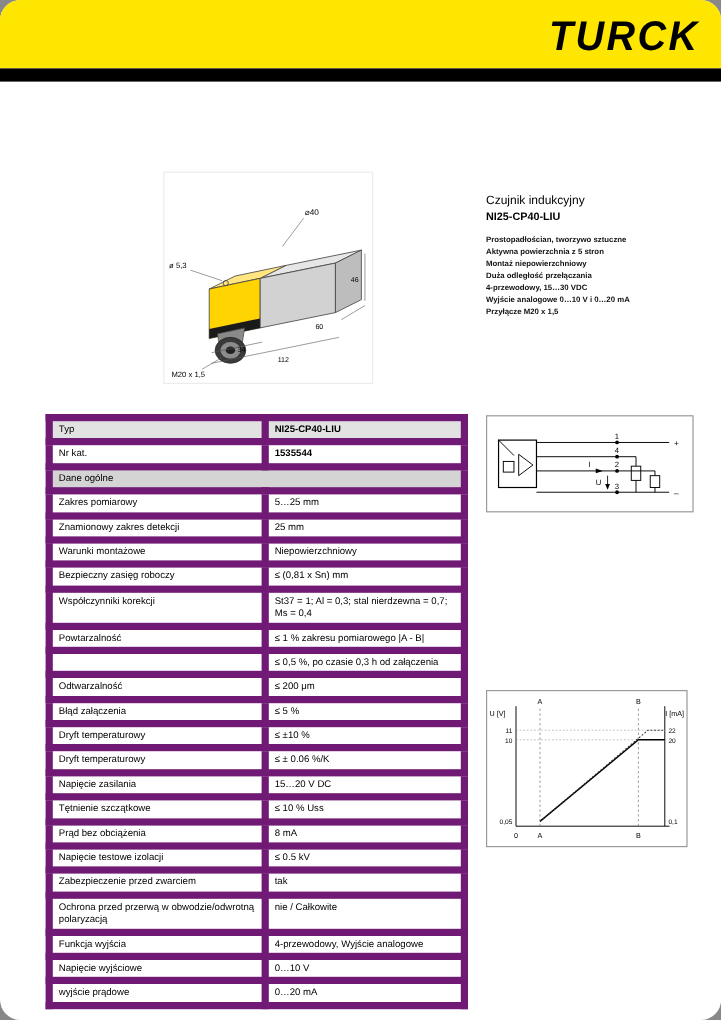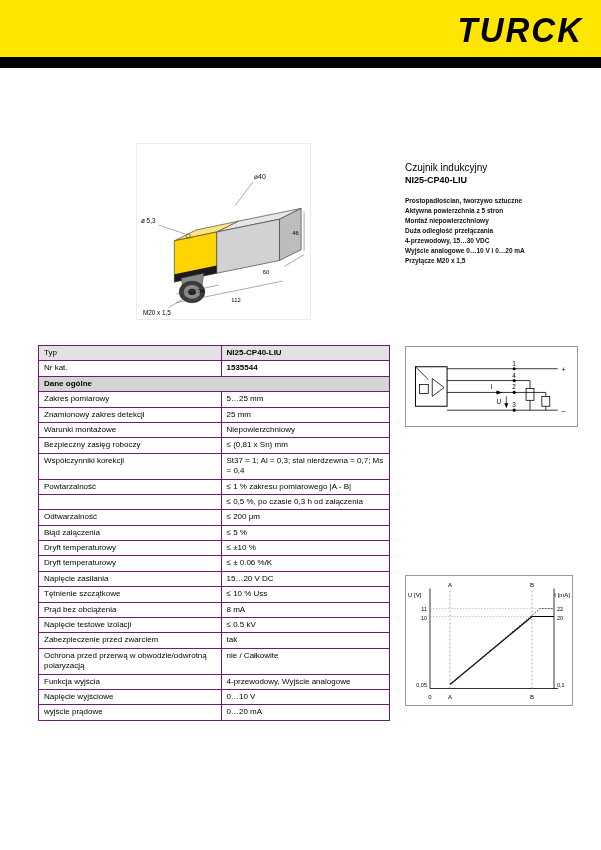--- a/index.html
+++ b/index.html
@@ -1,19 +1,19 @@
 <!DOCTYPE html>
 <html><head>
 <meta charset="utf-8">
 <style>
   * { box-sizing: border-box; margin: 0; padding: 0; }
   body { background: #888; font-family: "Liberation Sans", sans-serif; }
   .page {
     position: relative; width: 601px; height: 850px;
-    background: #fff; margin: 0 auto; overflow: hidden; color: #000;
+    background: #fff; margin: 0 auto; overflow: hidden; color: #000; border-radius: 17px;
   }
   .header { position: absolute; left: 0; top: 0; width: 601px; height: 57px; background: #ffe600; }
   .logo {
     position: absolute; right: 18px; top: 11px;
     font-size: 33px; font-weight: bold; font-style: italic;
     letter-spacing: 2px; color: #000; transform: scaleY(1.05);
   }
   .blackbar { position: absolute; left: 0; top: 57px; width: 601px; height: 11px; background: #000; }
 
   .drawing-box {
@@ -22,25 +22,25 @@
   }
   .prod-text { position: absolute; left: 405px; top: 162px; width: 170px; }
   .prod-title { font-size: 10px; font-weight: normal; line-height: 12px; }
   .prod-subtitle { font-size: 9px; font-weight: bold; line-height: 12px; margin-bottom: 10px; }
   .feature-list { list-style: none; }
   .feature-list li { font-size: 6.5px; font-weight: bold; line-height: 10px; color: #111; }
 
   .spec-table-wrap { position: absolute; left: 38px; top: 345px; width: 352px; }
   table.spec { border-collapse: collapse; width: 100%; }
   table.spec td {
-    border: 1px solid #701a75; font-size: 8px; line-height: 1.3;
+    border: 6px solid #701a75; font-size: 8px; line-height: 1.3;
     padding: 2px 5px; vertical-align: top;
   }
   table.spec td.lbl { width: 52%; }
-  table.spec tr.section td { background: #d4d4d4; font-weight: bold; margin-top: 27px; }
+  table.spec tr.section td { background: #d4d4d4; font-weight: normal; margin-top: 27px; }
   table.spec tr.shaded td { background: #e2e2e2; }
   table.spec td.boldval { font-weight: bold; }
 
   .wiring-box {
     position: absolute; left: 405px; top: 346px; width: 173px; height: 81px;
     border: 1px solid #9a9a9a; background: #fff;
   }
   .graph-box {
     position: absolute; left: 405px; top: 575px; width: 168px; height: 131px;
     border: 1px solid #9a9a9a; background: #fff;

